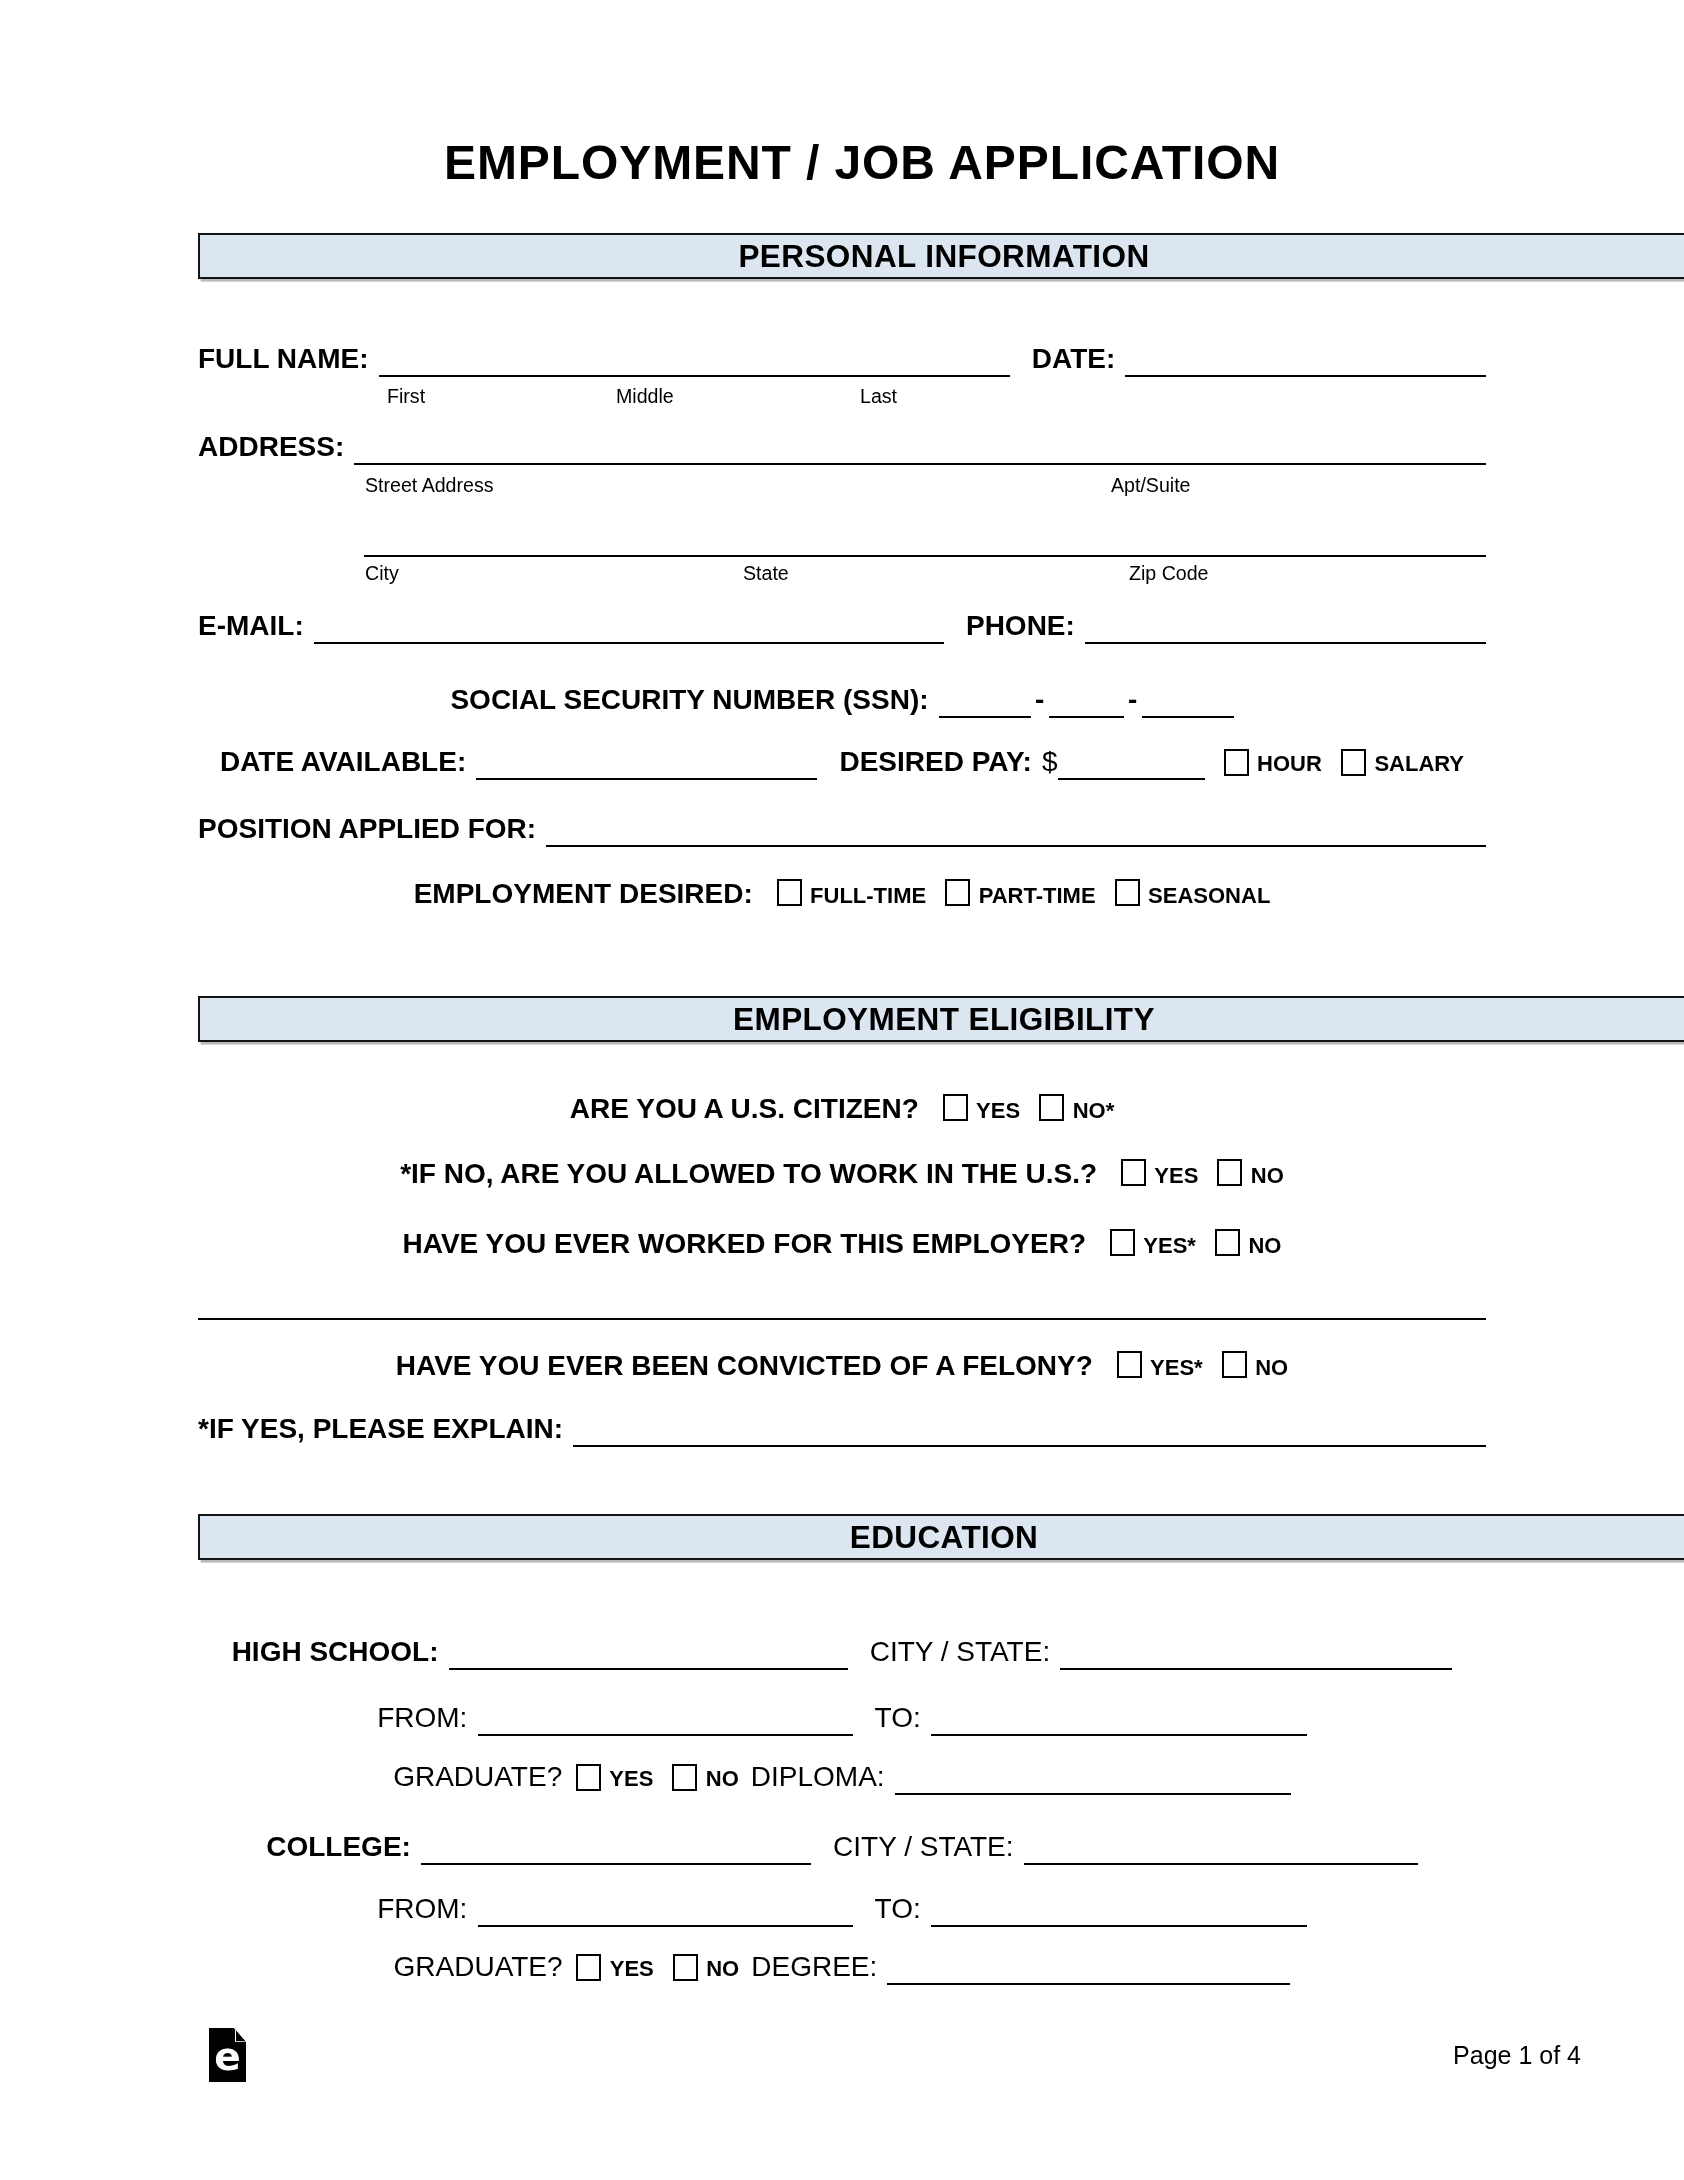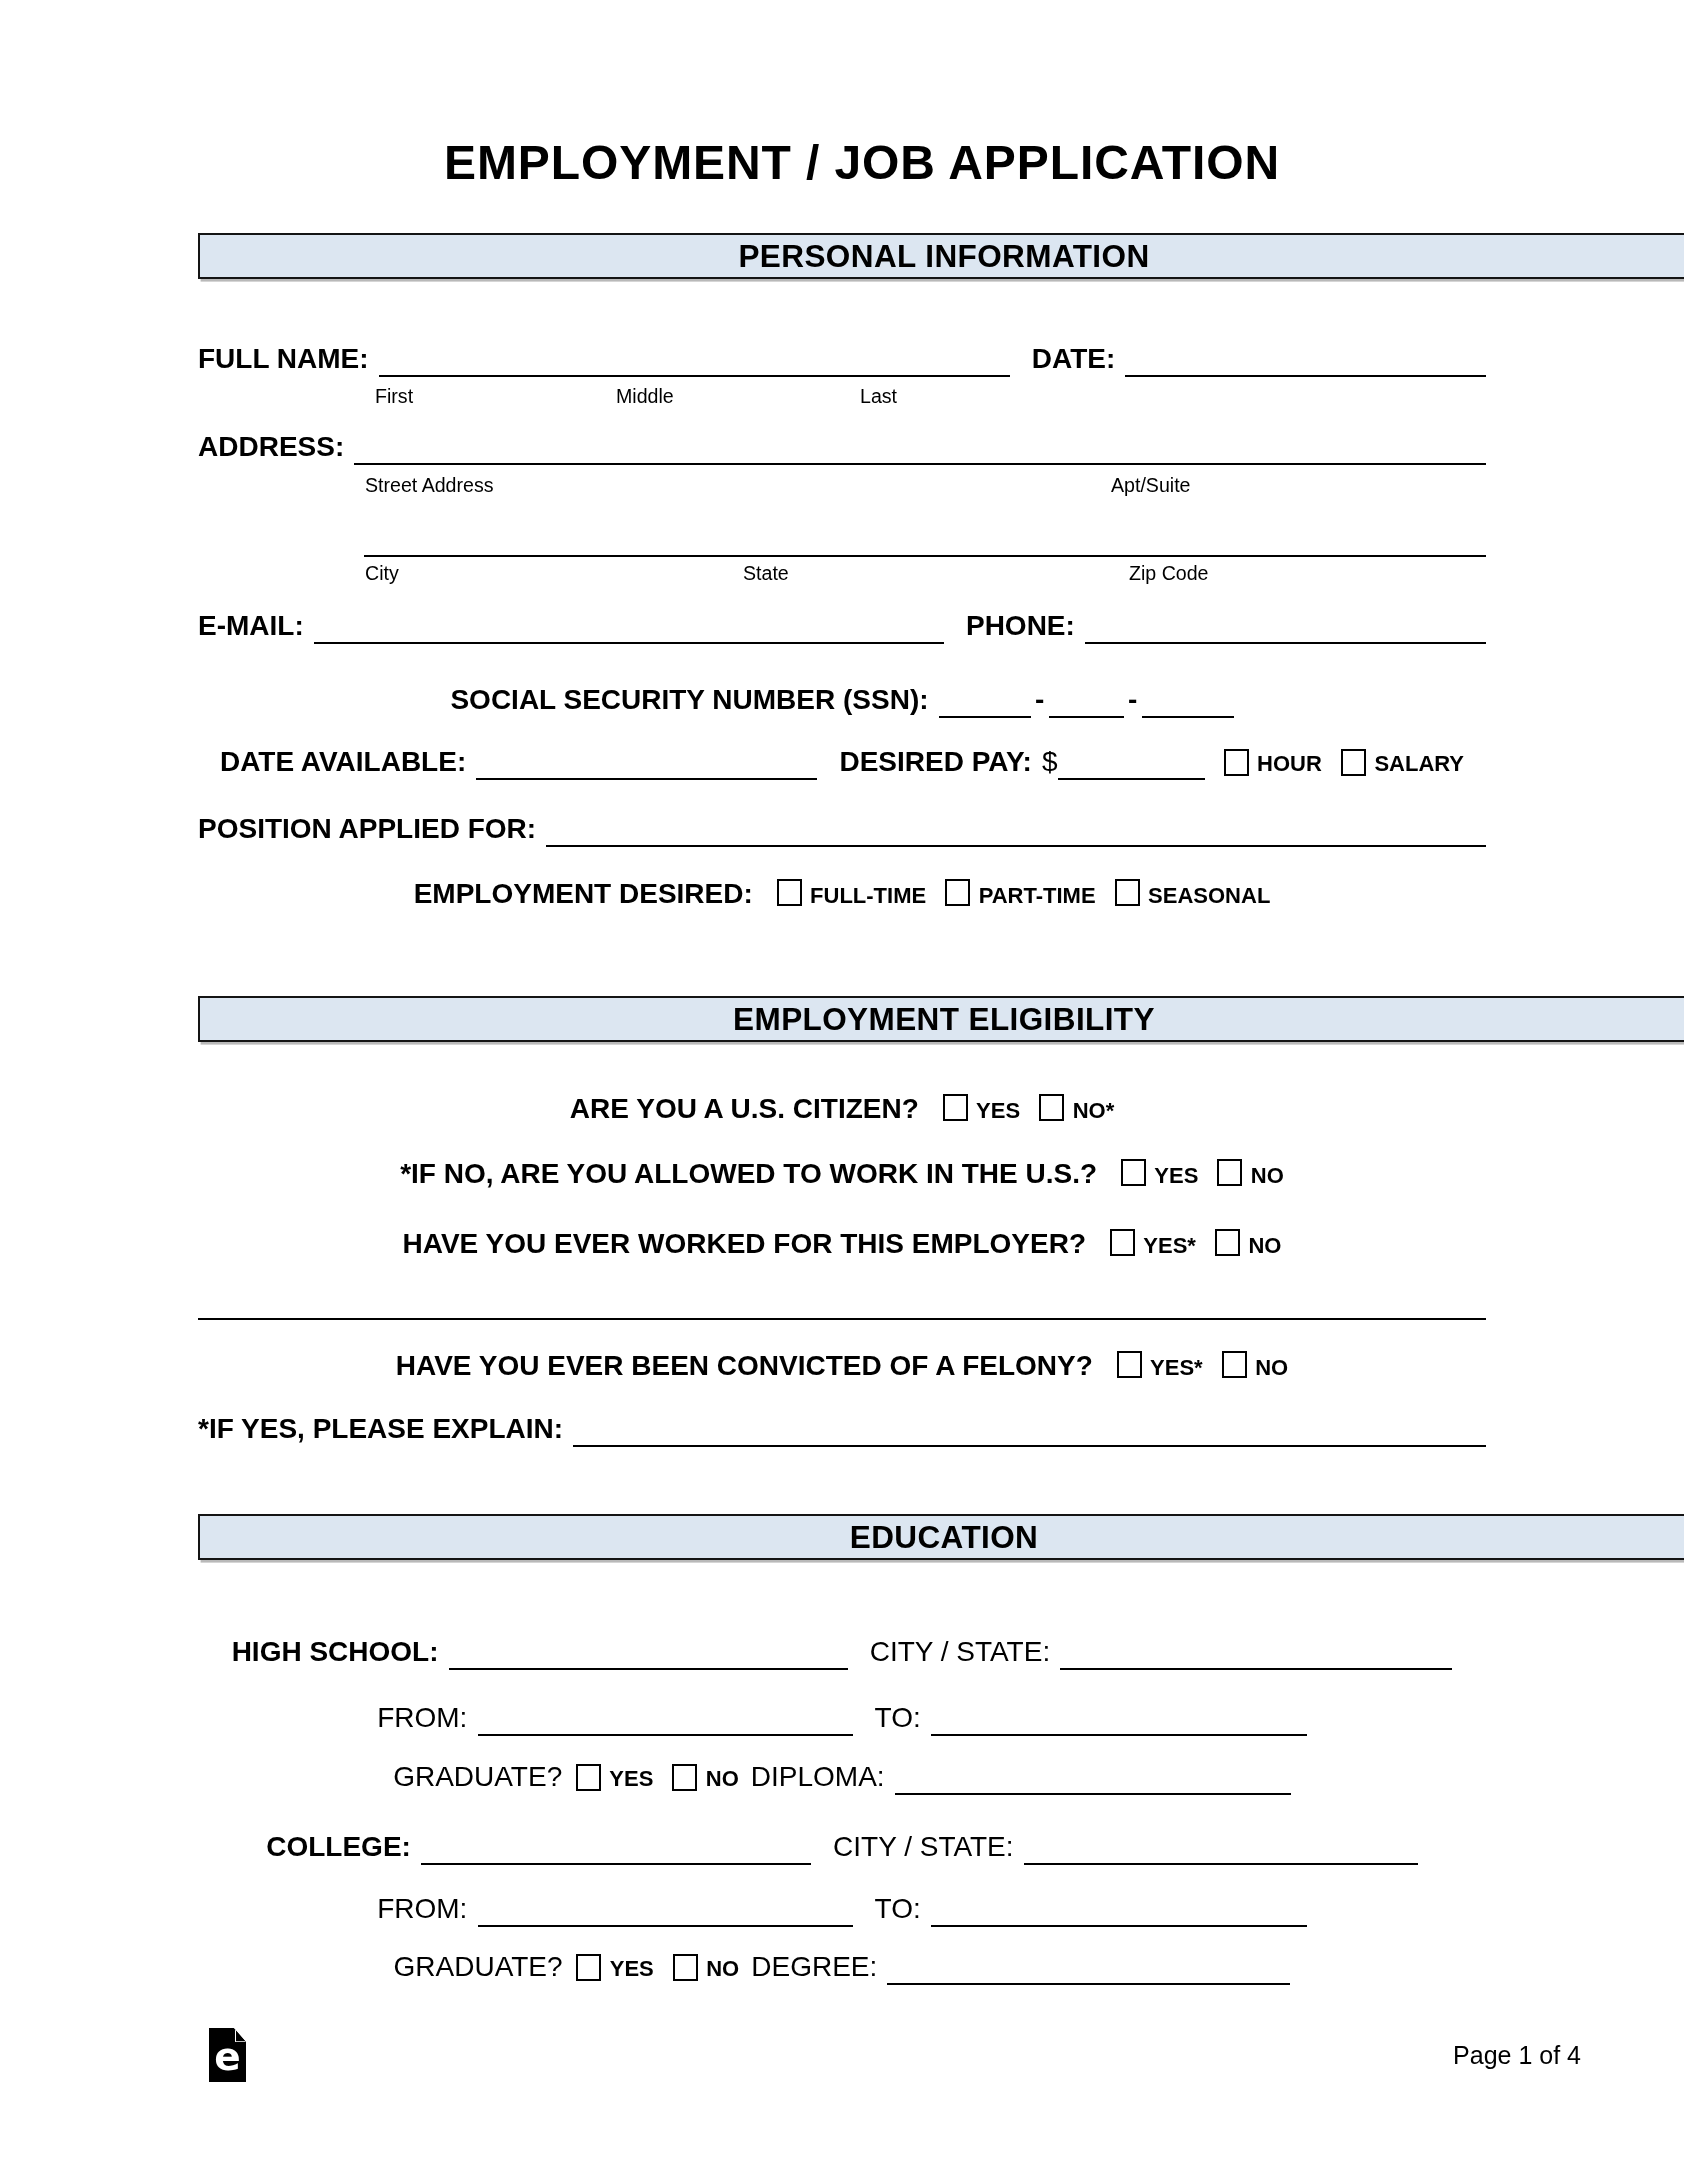--- a/index.html
+++ b/index.html
@@ -66,21 +66,21 @@
   <div class="title">EMPLOYMENT / JOB APPLICATION</div>
 
   <div class="bar" style="top:233px">PERSONAL INFORMATION</div>
 
   <div class="row" style="top:343px">
     <span class="lbl">FULL NAME:</span>
     <span class="fill" style="width:631px"></span>
     <span class="lbl ml">DATE:</span>
     <span class="fill fx"></span>
   </div>
-  <span class="sub" style="left:375px;top:385px">First</span>
+  <span class="sub" style="left:387px;top:385px">First</span>
   <span class="sub" style="left:616px;top:385px">Middle</span>
   <span class="sub" style="left:860px;top:385px">Last</span>
 
   <div class="row" style="top:431px">
     <span class="lbl">ADDRESS:</span>
     <span class="fill fx"></span>
   </div>
   <span class="sub" style="left:365px;top:474px">Street Address</span>
   <span class="sub" style="left:1111px;top:474px">Apt/Suite</span>
 

